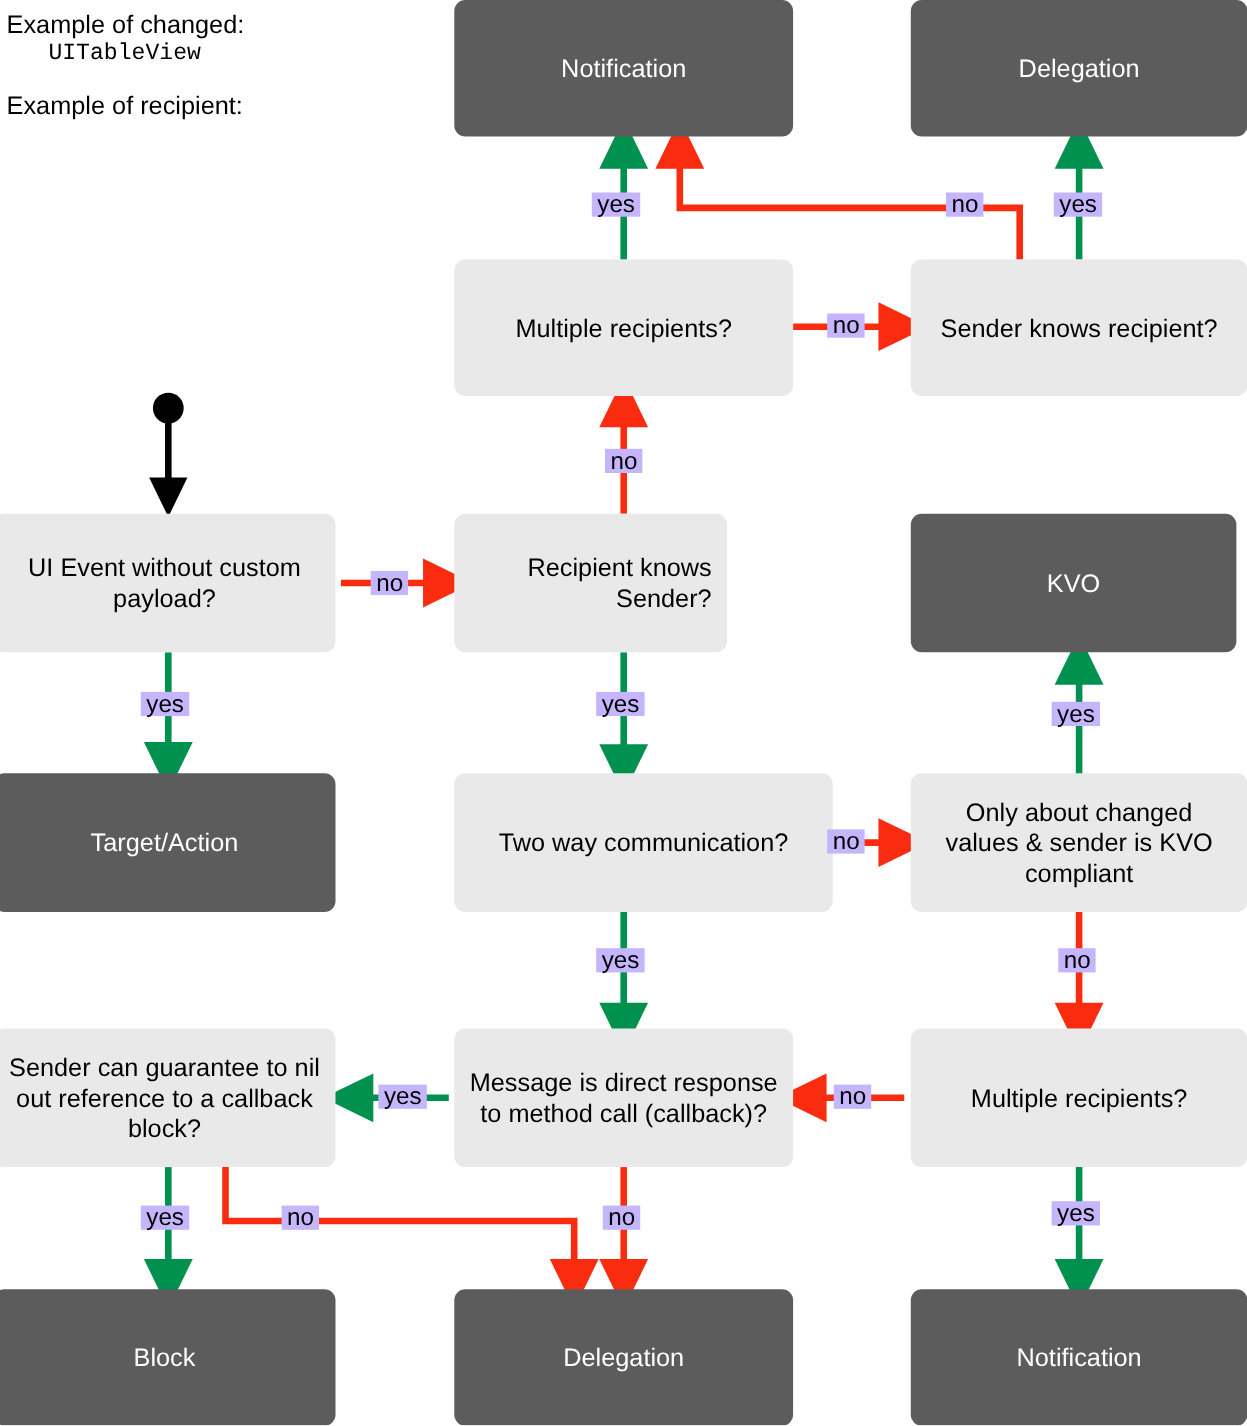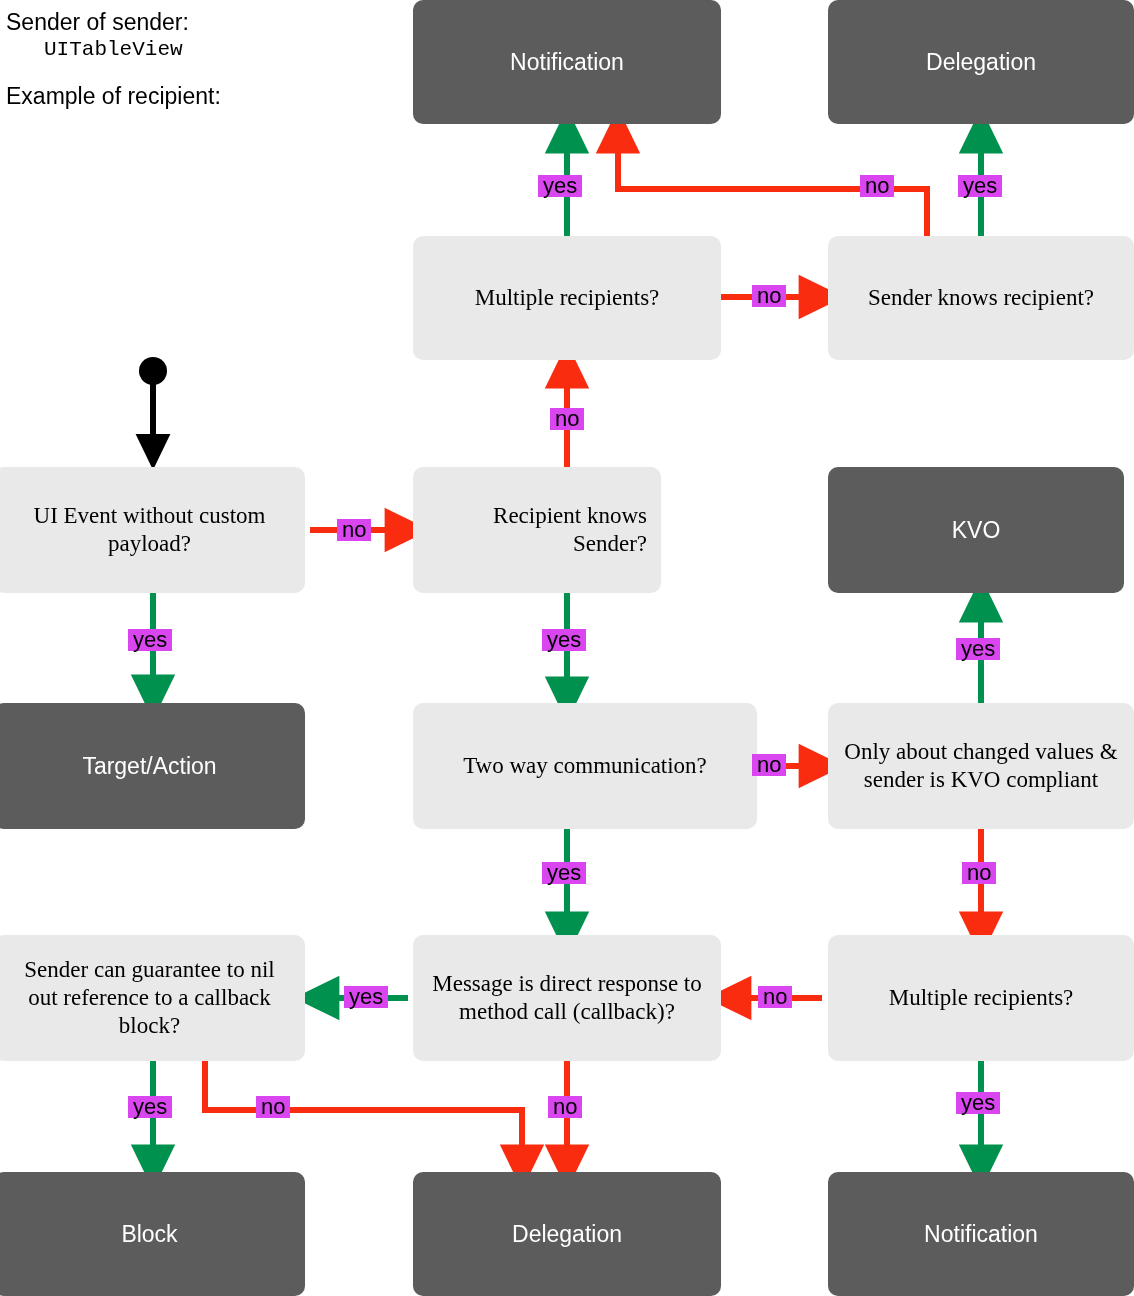--- a/index.html
+++ b/index.html
@@ -34,31 +34,30 @@
     justify-content: center;
     text-align: center;
     padding: 6px 14px;
     font-size: 23px;
     line-height: 1.22;
     z-index: 3;
   }
   .node.decision {
     background: #e9e9e9;
     color: #000000;
-    font-family: Liberation Serif, serif;
   }
   .node.terminal {
     background: #5c5c5c;
     color: #ffffff;
   }
   .edge-label {
     position: absolute;
     font-size: 22px;
     color: #000000;
-    background: #d946ef;
+    background: #c4b5fd;
     padding: 0 5px;
     white-space: nowrap;
     z-index: 4;
     line-height: 1;
   }
   .legend {
     position: absolute;
     left: 6px;
     top: 8px;
     z-index: 5;
@@ -75,21 +74,21 @@
     margin-left: 38px;
   }
   .legend-gap { height: 18px; }
 </style>
 </head>
 <body>
 
 <div id="canvas">
 
   <div class="legend">
-    <div class="legend-line">Sender of sender:</div>
+    <div class="legend-line">Example of changed:</div>
     <div class="legend-line mono">UITableView</div>
     <div class="legend-gap"></div>
     <div class="legend-line">Example of recipient:</div>
   </div>
 
   <svg id="edges" viewBox="0 0 1134 1296">
     <defs>
       <marker id="arrow-green" markerWidth="9" markerHeight="9" refX="4.5" refY="4.5" orient="auto" markerUnits="strokeWidth">
         <path d="M0.6,0.8 L8.2,4.5 L0.6,8.2 Z" fill="#00914f"></path>
       </marker>

